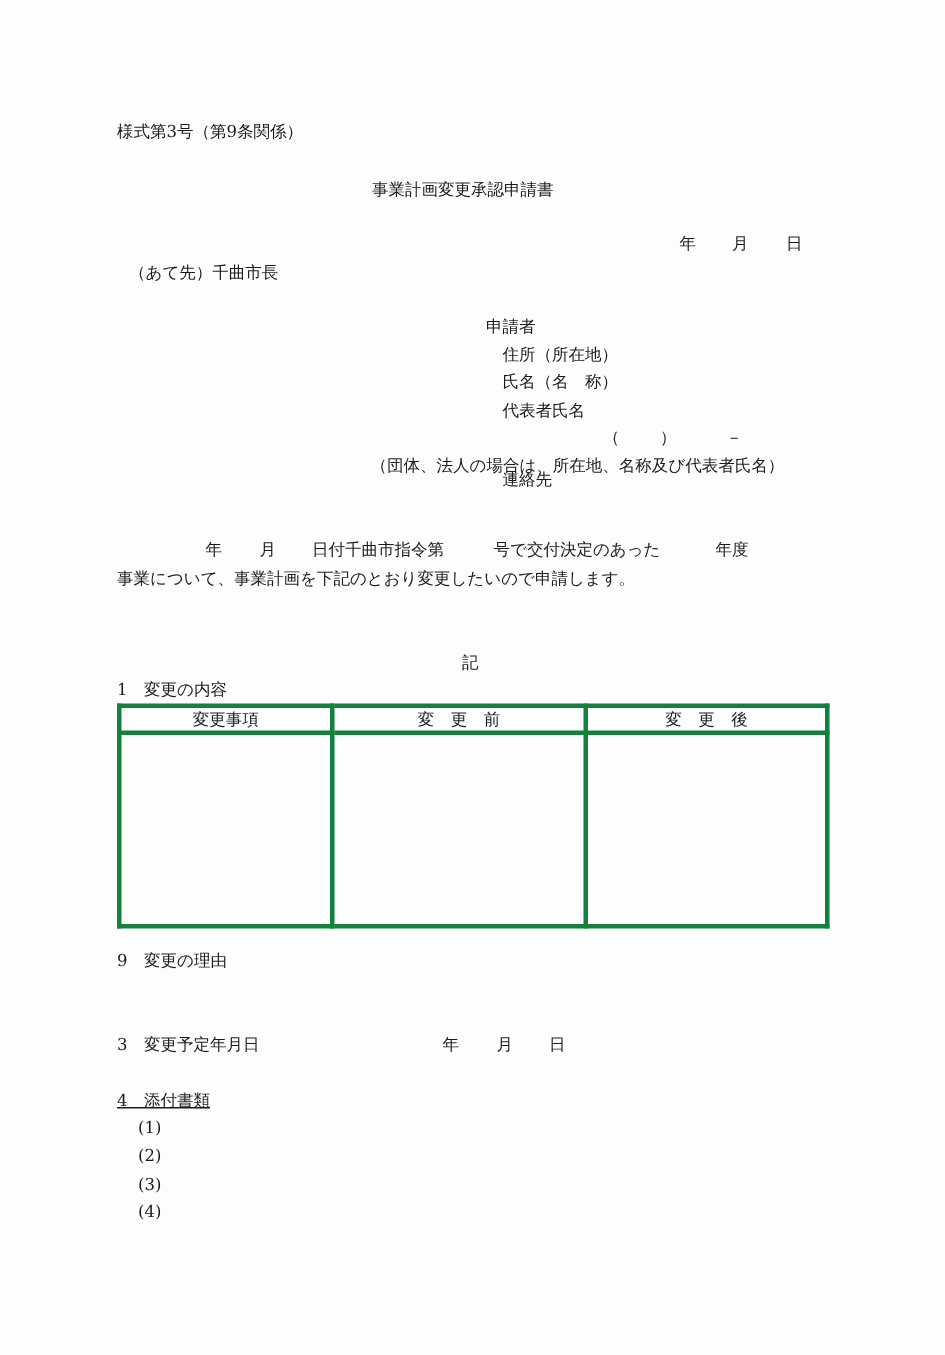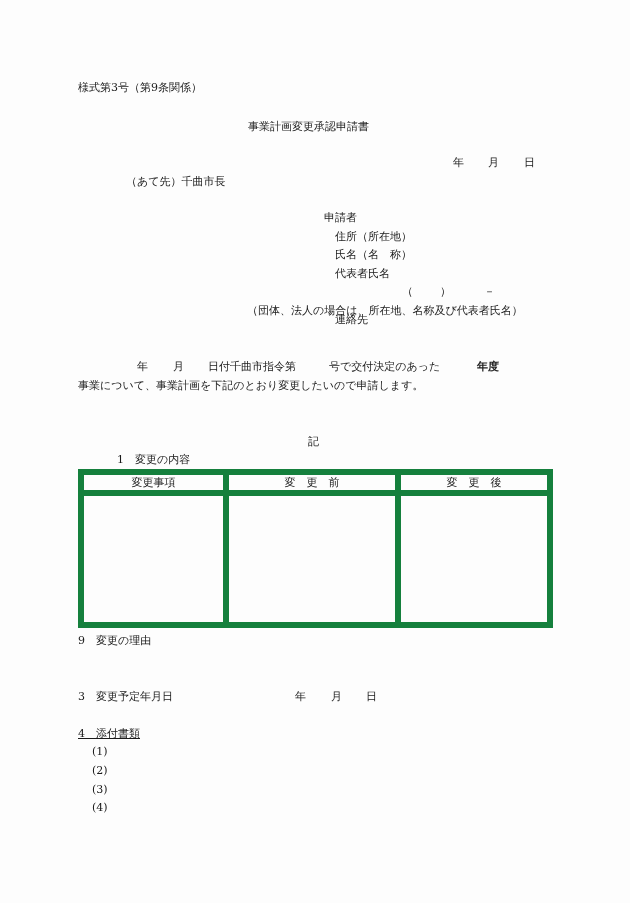--- a/index.html
+++ b/index.html
@@ -5,58 +5,58 @@
     html, body { margin: 0; padding: 0; }
     body {
       width: 630px; height: 903px; background: #fdfdfd; position: relative; overflow: hidden;
       font-family: "DejaVu Serif", "Liberation Serif", serif; color: #1a1a1a; font-size: 11px;
     }
     .t { position: absolute; white-space: pre; line-height: 14px; font-size: 11px; }
     table.chg {
       position: absolute; left: 78px; top: 469px; width: 475px; border-collapse: collapse;
     }
     table.chg td, table.chg th {
-      border: 6px solid #15803d; padding: 0; font-weight: normal; font-size: 11px;
+      border: 3px solid #15803d; padding: 0; font-weight: normal; font-size: 11px;
     }
     table.chg th { height: 15px; text-align: center; line-height: 15px; white-space: pre; }
     table.chg td { height: 126px; }
   </style>
 </head>
 <body>
 
 <div class="t" style="left:78px;top:81px;">様式第3号（第9条関係）</div>
 
 <div class="t" style="left:248px;top:120px;">事業計画変更承認申請書</div>
 
 <div class="t" style="left:453px;top:156px;">年</div>
 <div class="t" style="left:488px;top:156px;">月</div>
 <div class="t" style="left:524px;top:156px;">日</div>
 
-<div class="t" style="left:86px;top:175px;margin-left:40px;">（あて先）千曲市長</div>
+<div class="t" style="left:86px;top:175px;">（あて先）千曲市長</div>
 
 <div class="t" style="left:324px;top:211px;">申請者</div>
 <div class="t" style="left:335px;top:230px;">住所（所在地）</div>
 <div class="t" style="left:335px;top:248px;">氏名（名　称）</div>
 <div class="t" style="left:335px;top:267px;">代表者氏名</div>
 <div class="t" style="left:335px;top:285px;margin-top:28px;">連絡先</div>
 <div class="t" style="left:402px;top:285px;">（</div>
 <div class="t" style="left:440px;top:285px;">）</div>
 <div class="t" style="left:484px;top:285px;">－</div>
 <div class="t" style="left:247px;top:304px;">（団体、法人の場合は、所在地、名称及び代表者氏名）</div>
 
 <div class="t" style="left:137px;top:360px;">年</div>
 <div class="t" style="left:173px;top:360px;">月</div>
 <div class="t" style="left:208px;top:360px;">日付千曲市指令第</div>
 <div class="t" style="left:329px;top:360px;text-align:right;">号で交付決定のあった</div>
-<div class="t" style="left:477px;top:360px;font-weight:bold;">年度</div>
+<div class="t" style="left:477px;top:360px;">年度</div>
 <div class="t" style="left:78px;top:379px;">事業について、事業計画を下記のとおり変更したいので申請します。</div>
 
 <div class="t" style="left:308px;top:435px;">記</div>
 
-<div class="t" style="left:78px;top:453px;margin-left:39px;">1　変更の内容</div>
+<div class="t" style="left:78px;top:453px;">1　変更の内容</div>
 
 <table class="chg">
   <tbody>
       <tr>
     <th style="width:139px;">変更事項</th>
     <th style="width:166px;">変　更　前</th>
     <th>変　更　後</th>
   </tr>
   <tr>
     <td></td>

